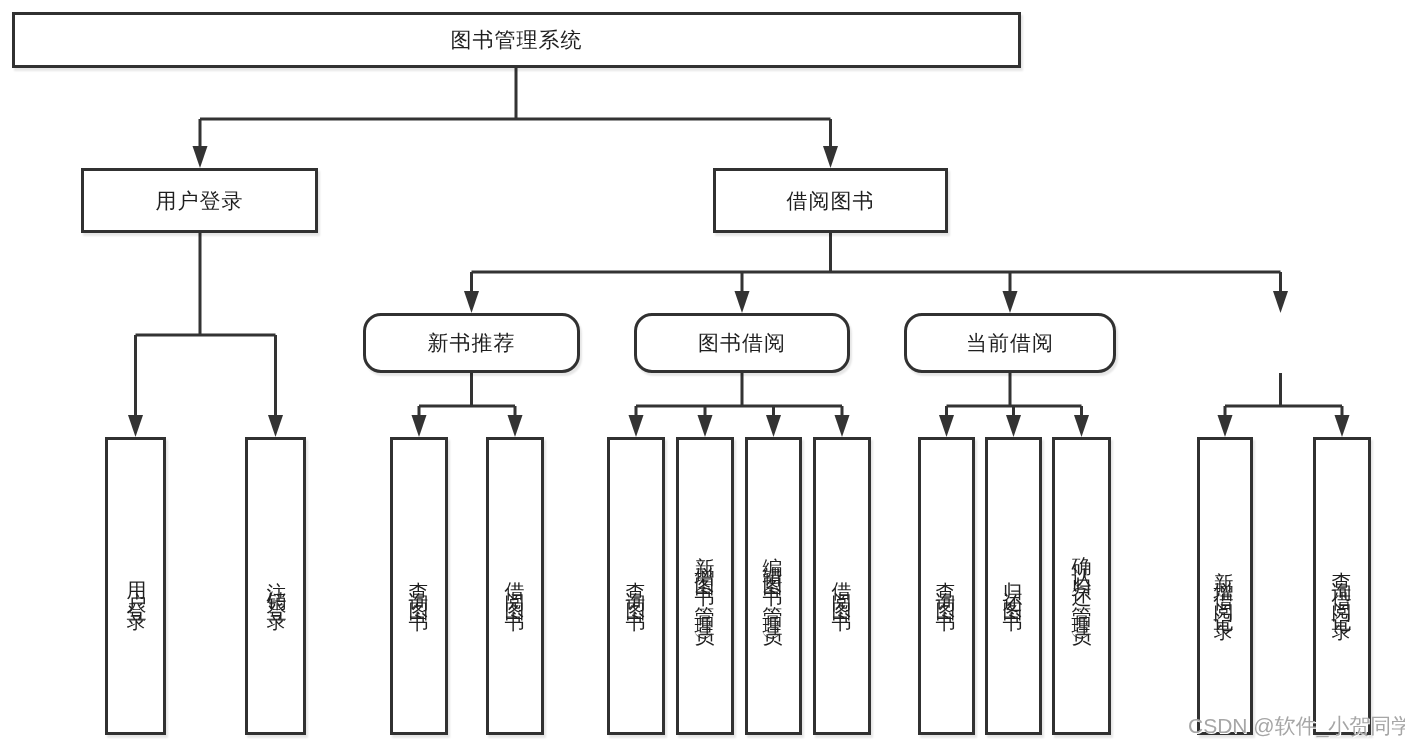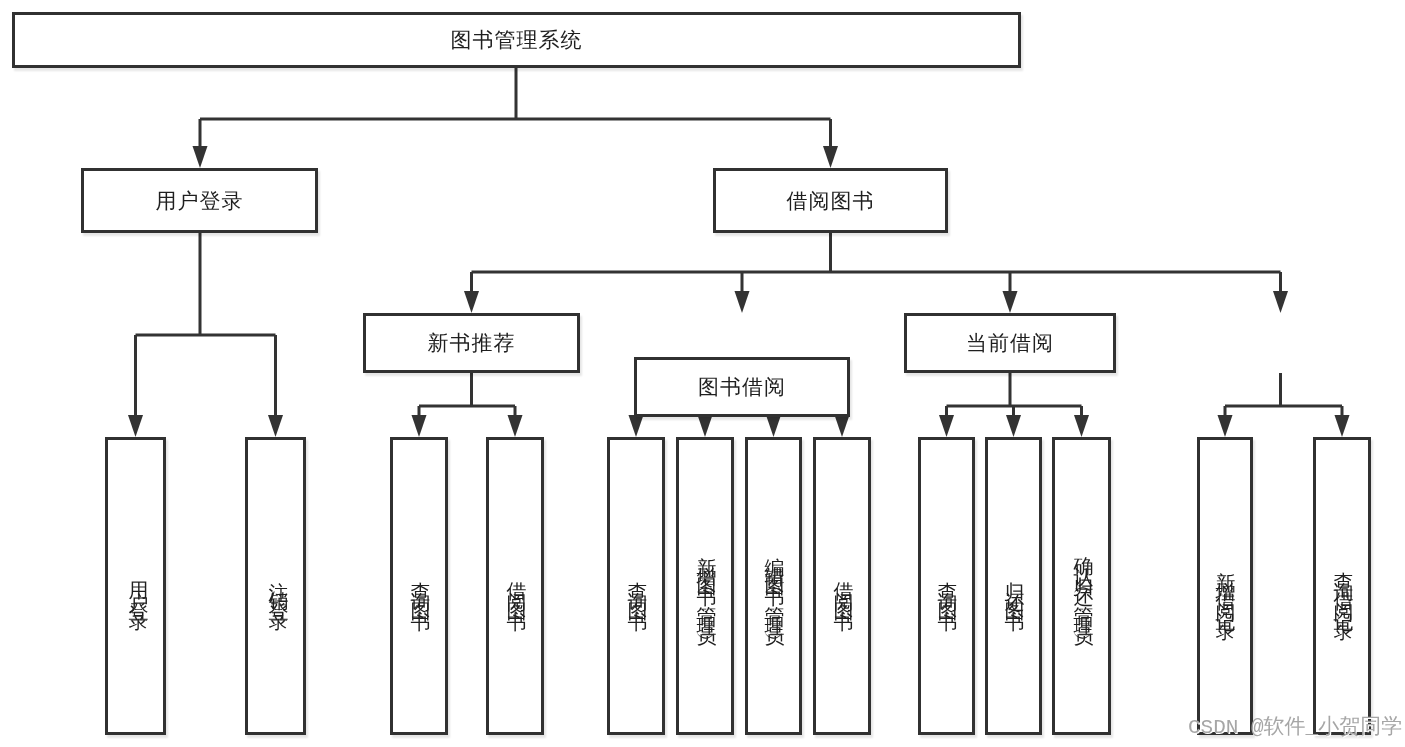--- a/index.html
+++ b/index.html
@@ -1,43 +1,43 @@
 <!DOCTYPE html>
 <html><head>
 <meta charset="utf-8">
 <style>
   html,body{margin:0;padding:0;background:#fff;}
   .stage{
     position:relative;
     width:1405px;height:747px;
     background:#ffffff;
-    font-family:Liberation Mono, monospace;
+    font-family:Liberation Sans, sans-serif;
     color:#222;
     overflow:hidden;
   }
   .connectors{position:absolute;left:0;top:0;}
   .node{
     position:absolute;
     box-sizing:border-box;
     border:3px solid #313131;
     background:#ffffff;
     display:flex;
     align-items:center;
     justify-content:center;
     font-size:21px;
     letter-spacing:1px;
     color:#1f1f1f;
     box-shadow:2px 3px 2px rgba(0,0,0,0.10);
   }
   .root{left:12px;top:12px;width:1009px;height:56px;}
   .n-user-login{left:81px;top:168px;width:237px;height:65px;}
   .n-book-mgmt{left:713px;top:168px;width:235px;height:65px;}
-  .lvl3{top:313px;height:60px;}
+  .lvl3{top:313px;height:60px;border-radius:18px;}
   .n-new-book{left:363px;width:217px;}
-  .n-borrow{left:634px;width:216px;margin-top:44px;}
+  .n-borrow{left:634px;width:216px;}
   .n-current{left:904px;width:212px;}
   .n-record{left:1174px;width:213px;}
   .leaf{
     position:absolute;
     top:437px;height:298px;
     box-sizing:border-box;
     border:3px solid #313131;
     background:#ffffff;
     writing-mode:vertical-rl;
     text-orientation:mixed;

